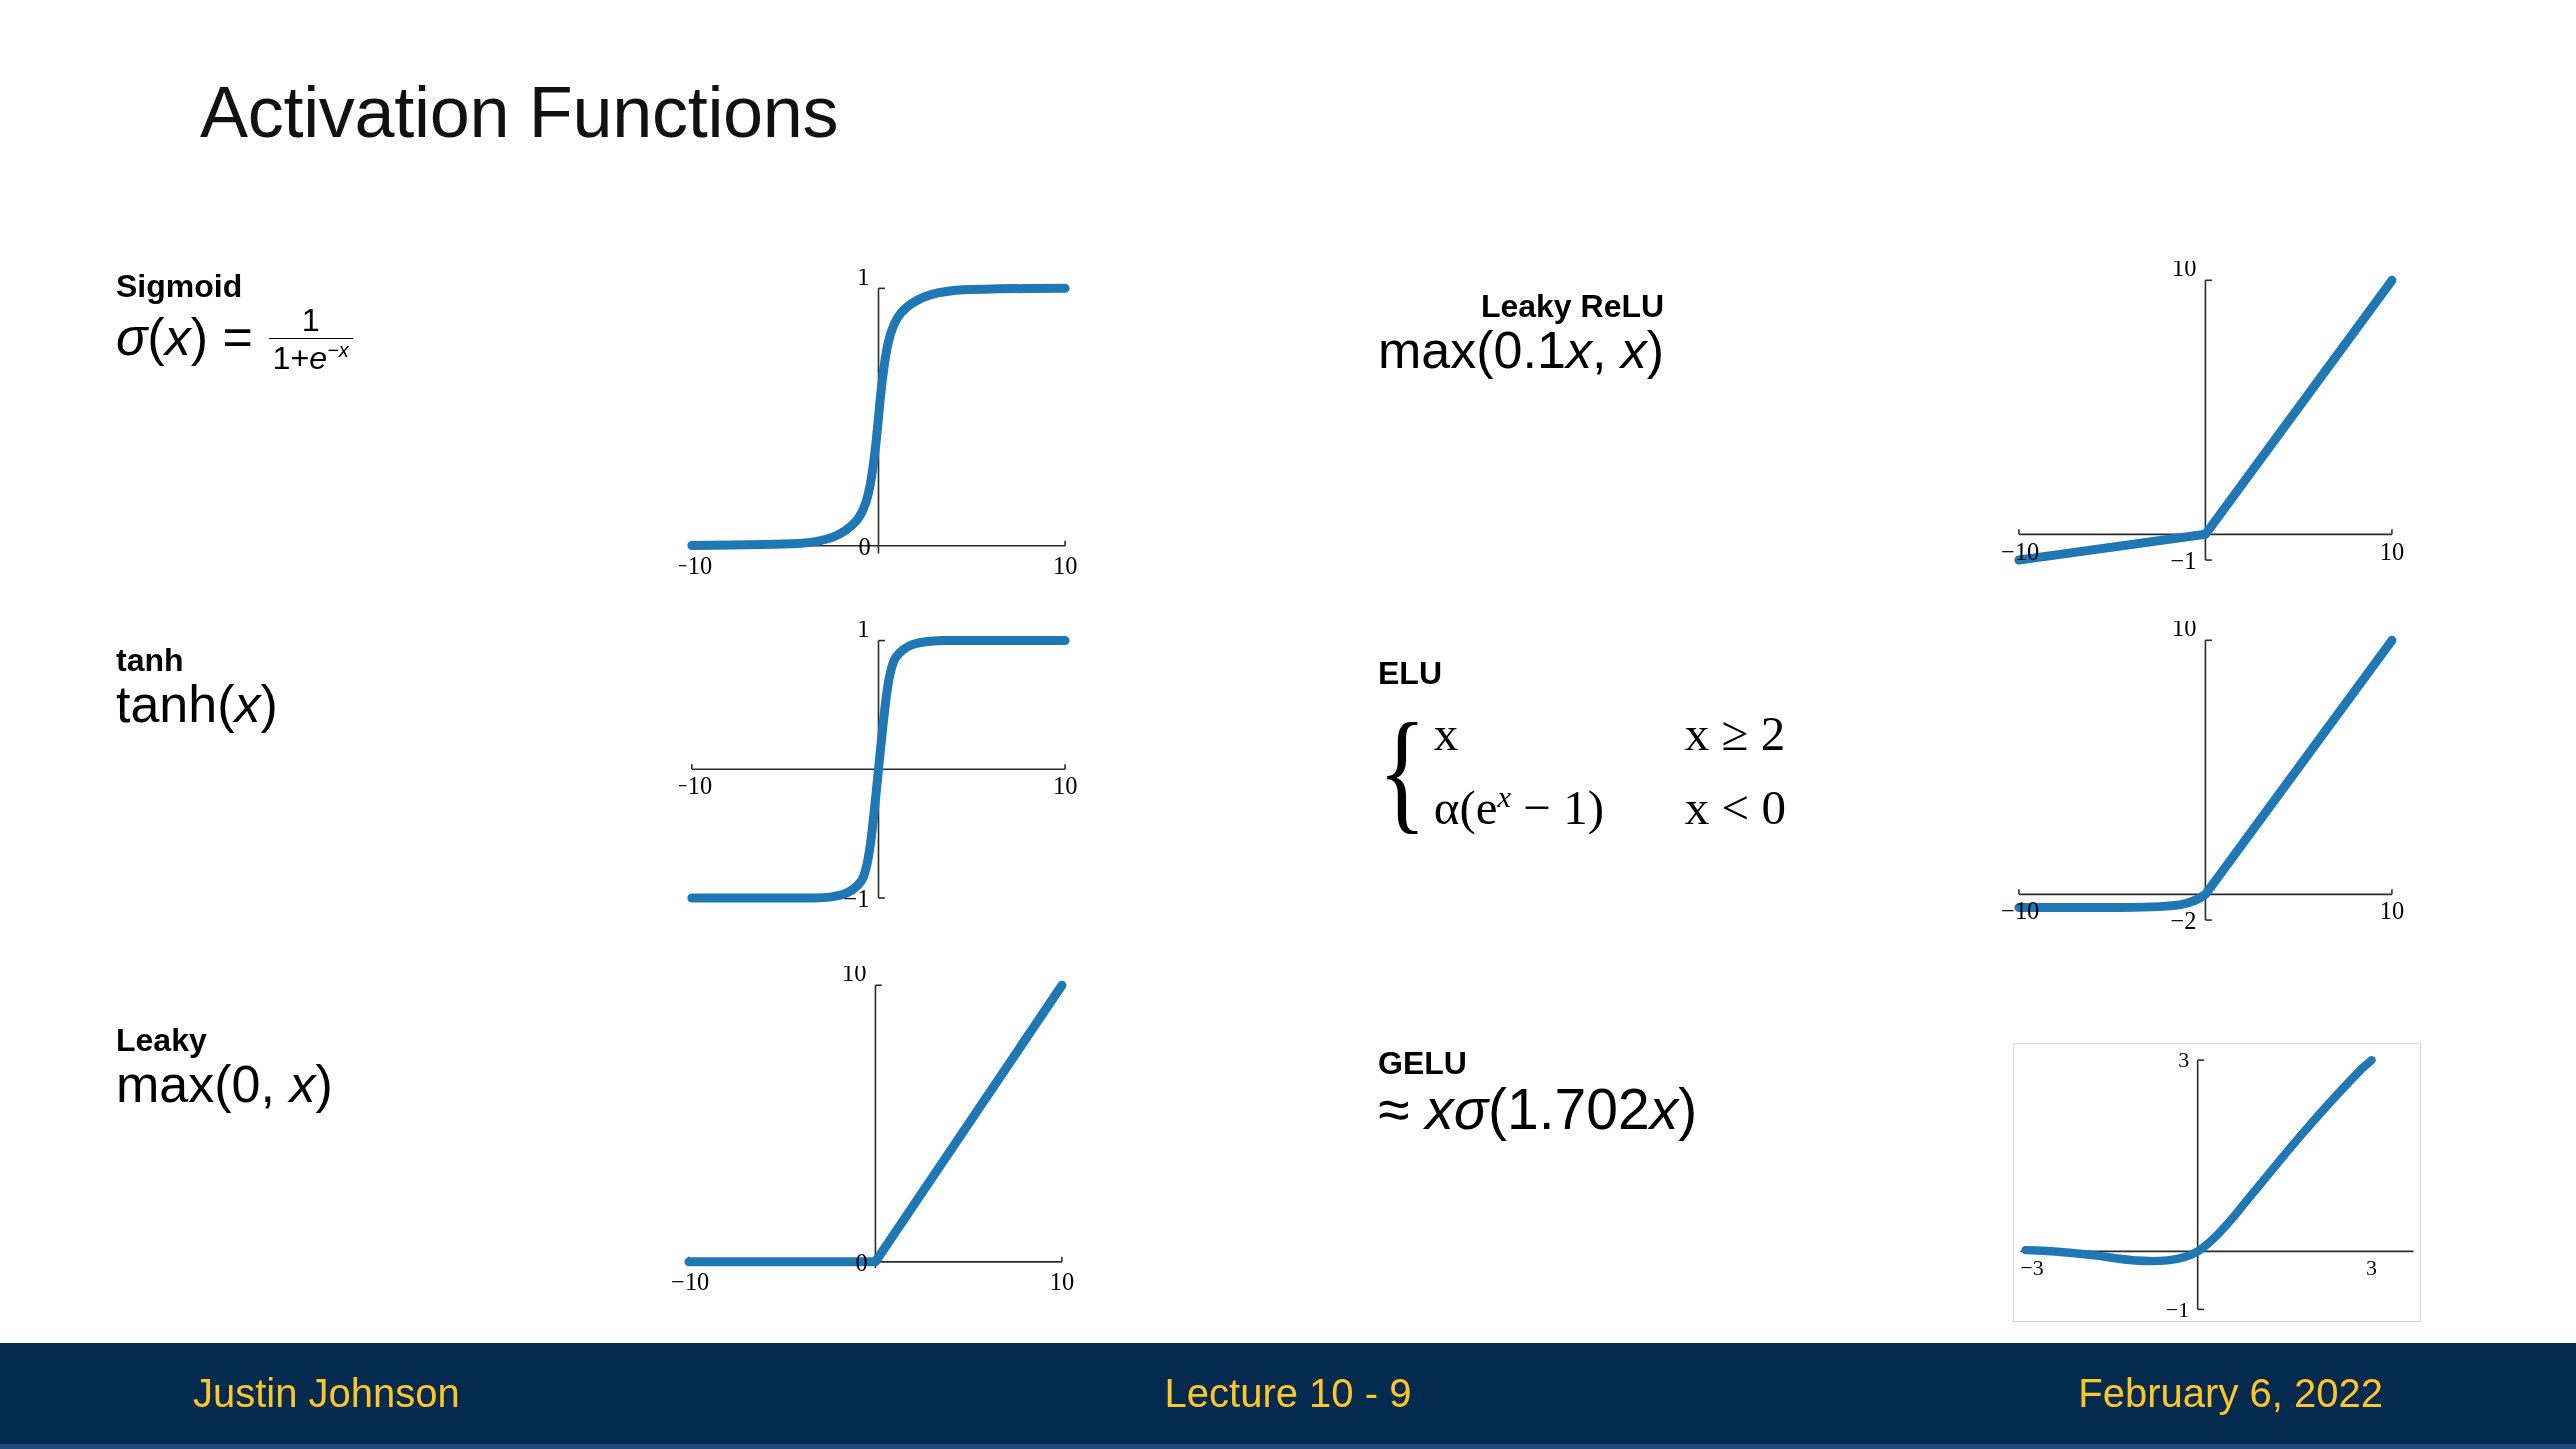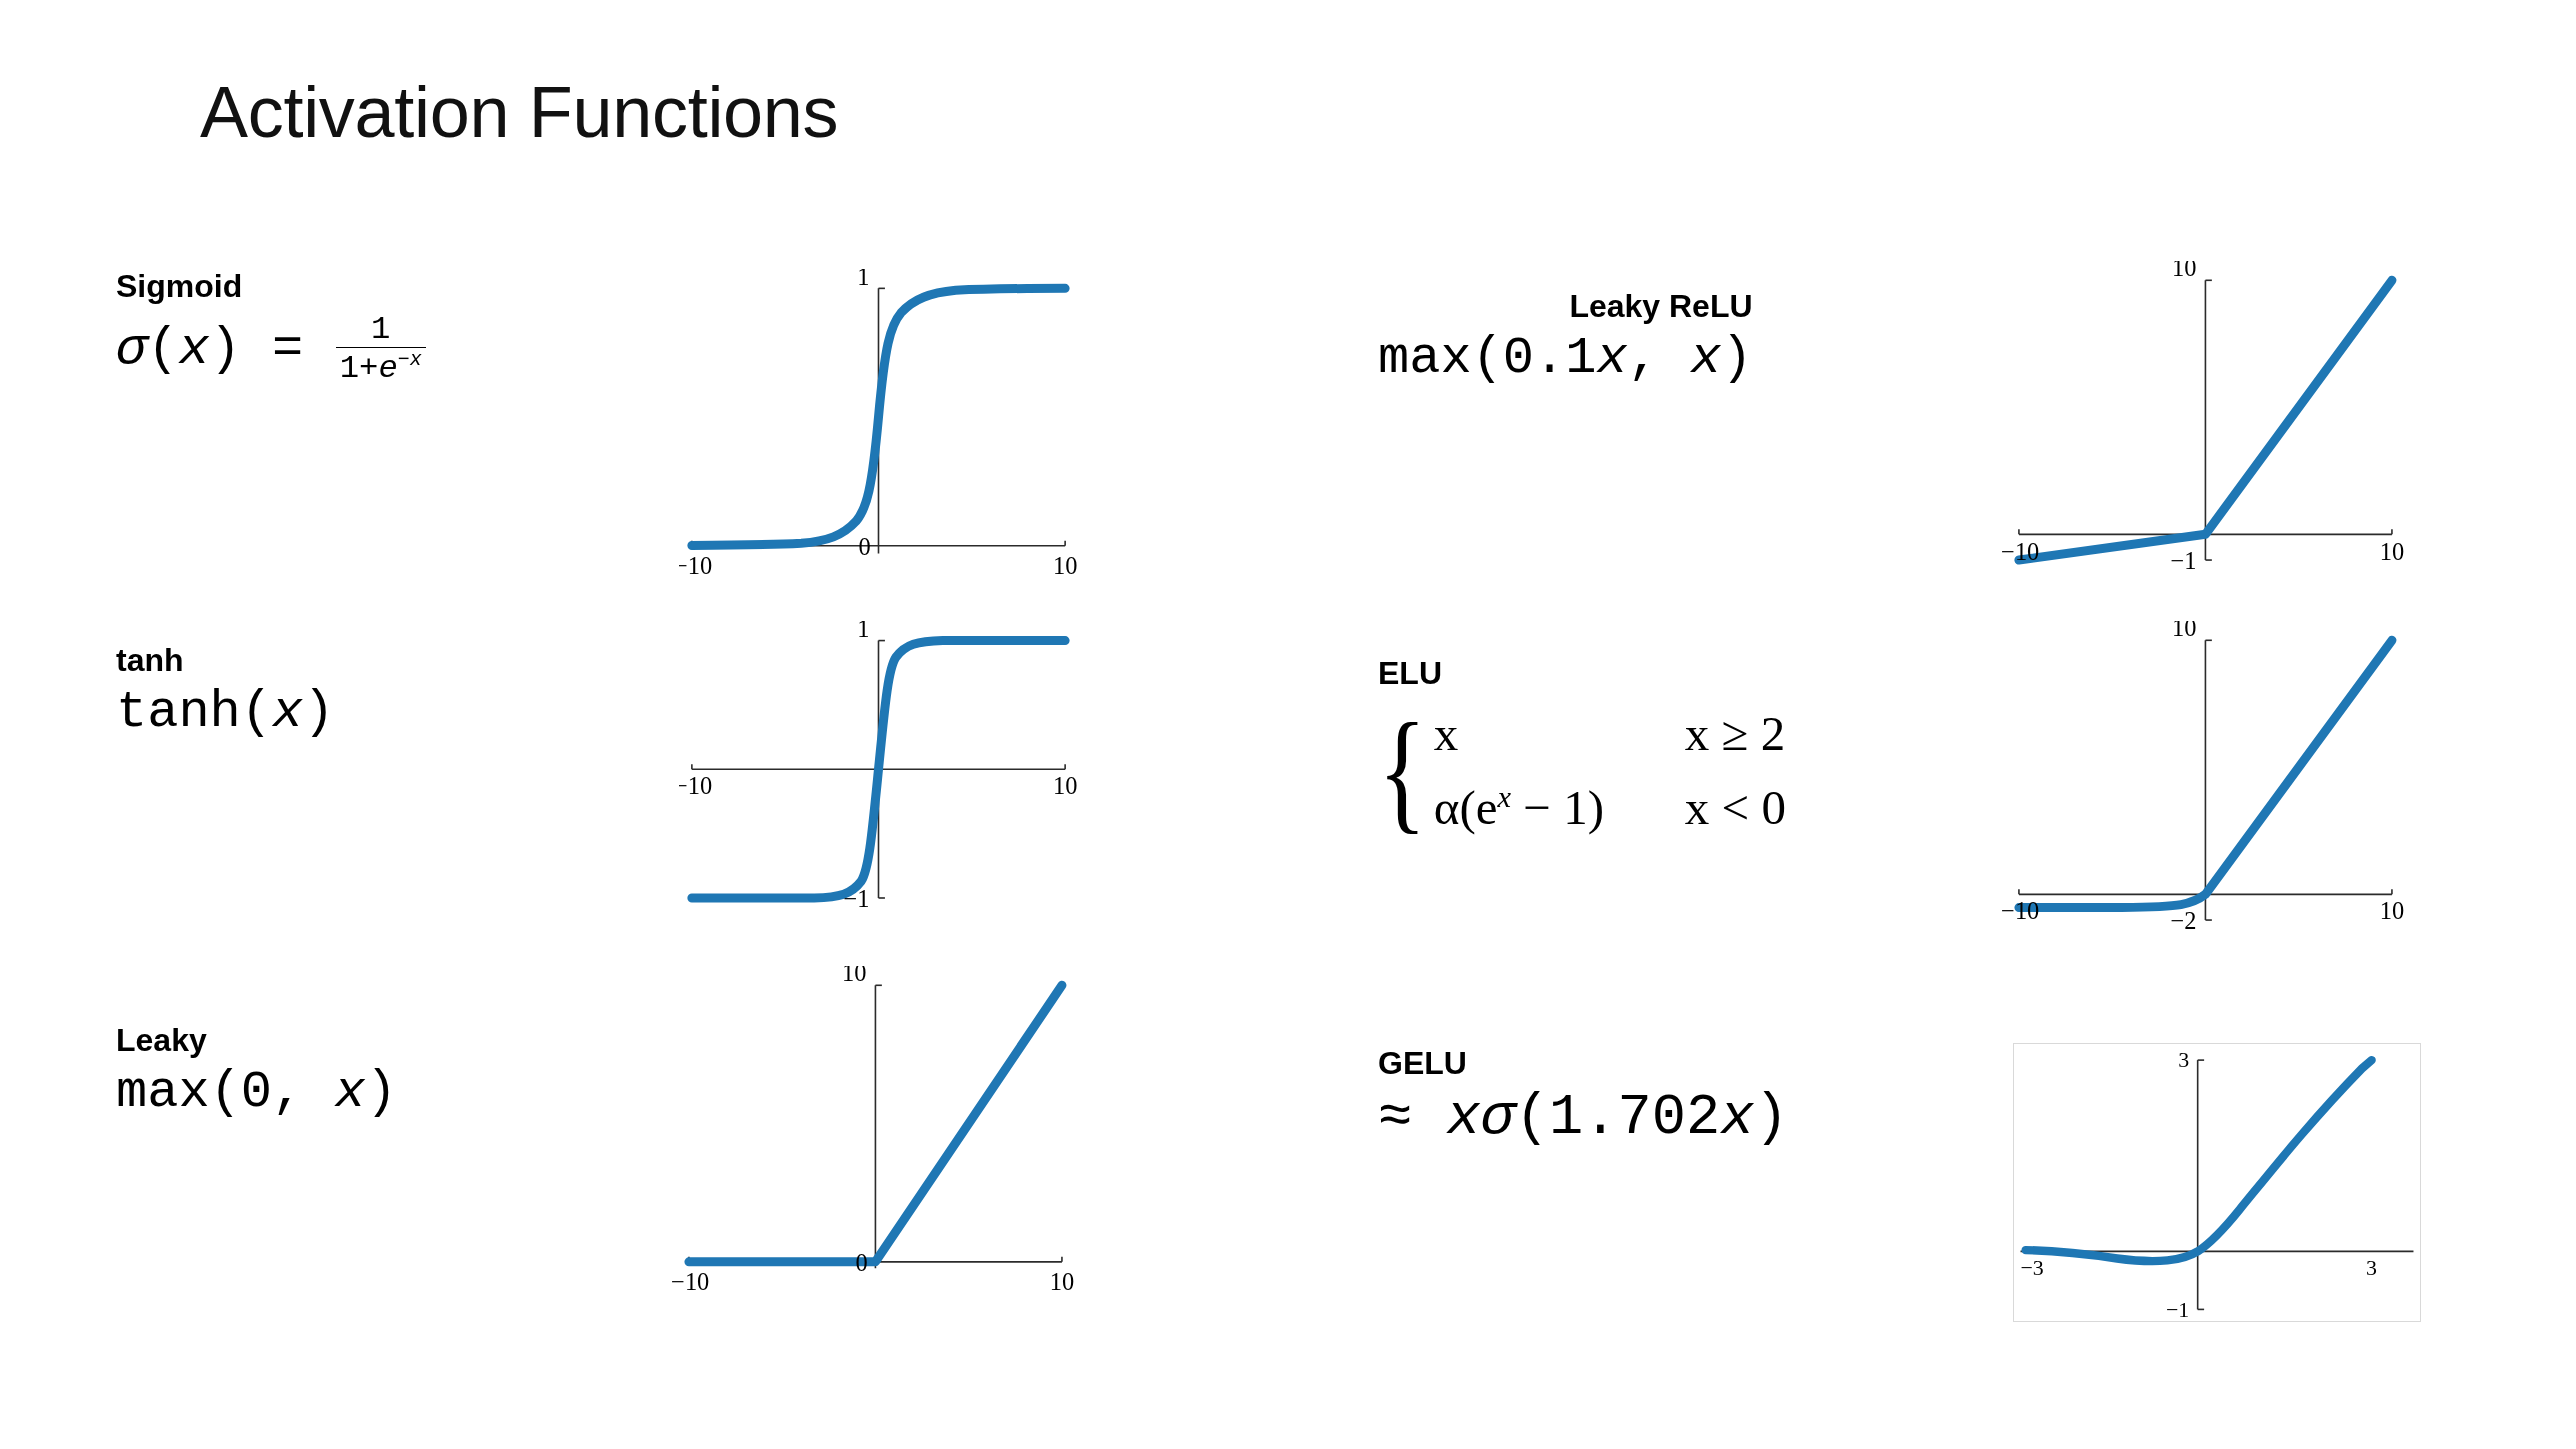--- a/index.html
+++ b/index.html
@@ -31,26 +31,26 @@
   .fn-block { position: absolute; }
   .fn-name {
     font-size: 32px;
     font-weight: 700;
     color: #000;
     line-height: 1.02;
     white-space: nowrap;
     font-family: "Liberation Sans", sans-serif;
   }
   .fn-formula {
-    font-family: Liberation Mono, monospace;
+    font-family: Liberation Sans, sans-serif;
     font-size: 52px;
     color: #000;
     white-space: nowrap;
     line-height: 1.05;
-    margin-top: 9px;
+    margin-top: 0;
   }
   .fn-formula .mi { font-style: italic; }
   .fn-formula .mo { font-style: normal; }
   .fn-formula .mn { font-style: normal; }
 
   
   .frac {
     display: inline-block;
     vertical-align: -0.46em;
     text-align: center;
@@ -268,15 +268,22 @@
         <line x1="285" y1="412" x2="295" y2="412" stroke="#2b2b2b" stroke-width="2.5"></line>
         <path d="M18,320 C 70,321 120,327 160,333 C 190,337 215,338 238,336 C 258,334 272,330 285,322 C 305,309 325,288 350,257 C 400,196 460,120 540,38 L 555,25" fill="none" stroke="#1f77b4" stroke-width="13" stroke-linecap="round" stroke-linejoin="round"></path>
         <text x="272" y="36" font-family="Liberation Serif, serif" font-size="34" fill="#000" text-anchor="end">3</text>
         <text x="272" y="424" font-family="Liberation Serif, serif" font-size="34" fill="#000" text-anchor="end">−1</text>
         <text x="28" y="358" font-family="Liberation Serif, serif" font-size="34" fill="#000" text-anchor="middle">−3</text>
         <text x="555" y="358" font-family="Liberation Serif, serif" font-size="34" fill="#000" text-anchor="middle">3</text>
       </svg>
     </div>
   </div>
 
+  <div class="footer">
+    <div class="footer-inner">
+      <div class="footer-text f-author">Justin Johnson</div>
+      <div class="footer-text f-lecture">Lecture 10 - 9</div>
+      <div class="footer-text f-date">February 6, 2022</div>
+    </div>
+  </div>
 
 </div>
 
 
 </body></html>

